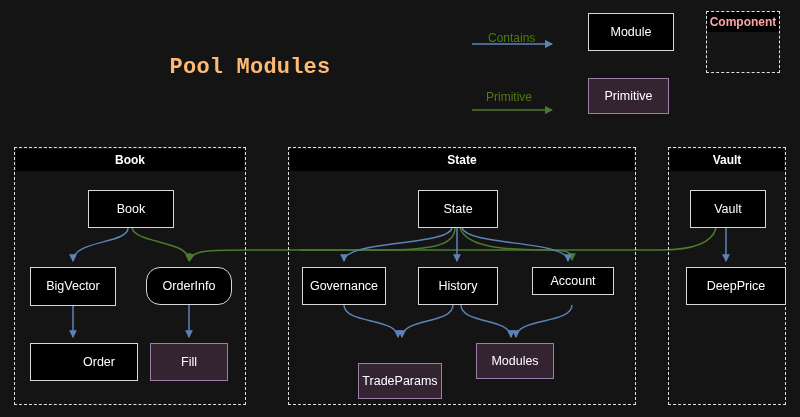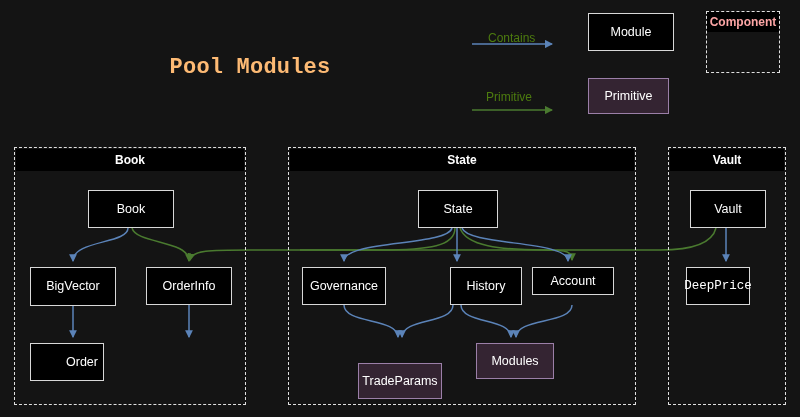--- a/index.html
+++ b/index.html
@@ -191,26 +191,27 @@
   <div class="cluster-header" style="left:16px; top:149px; width:228px; height:22px;">Book</div>
 
   <div class="cluster" style="left:288px; top:147px; width:348px; height:258px;"></div>
   <div class="cluster-header" style="left:290px; top:149px; width:344px; height:22px;">State</div>
 
   <div class="cluster" style="left:668px; top:147px; width:118px; height:258px;"></div>
   <div class="cluster-header" style="left:670px; top:149px; width:114px; height:22px;">Vault</div>
 
   <div class="node module" style="left:88px; top:190px; width:86px; height:38px;">Book</div>
   <div class="node module" style="left:30px; top:267px; width:86px; height:39px;">BigVector</div>
-  <div class="node module" style="left:146px; top:267px; width:86px; height:38px;">OrderInfo</div>
-  <div class="node module" style="left:30px; top:343px; width:74px; height:38px;padding-left:30px;">Order</div>
+  <div class="node module" style="left:146px; top:267px; width:86px; height:38px;border-radius:14px;">OrderInfo</div>
+  <div class="node module" style="left:30px; top:343px; width:108px; height:38px;padding-left:30px;">Order</div>
+  <div class="node primitive" style="left:150px; top:343px; width:78px; height:38px;">Fill</div>
 
   <div class="node module" style="left:418px; top:190px; width:80px; height:38px;">State</div>
   <div class="node module" style="left:302px; top:267px; width:84px; height:38px;">Governance</div>
-  <div class="node module" style="left:418px; top:267px; width:72px; height:38px;margin-left:32px;">History</div>
+  <div class="node module" style="left:418px; top:267px; width:80px; height:38px;">History</div>
   <div class="node module" style="left:532px; top:267px; width:82px; height:28px;">Account</div>
   <div class="node primitive" style="left:358px; top:343px; width:84px; height:36px;margin-top:20px;">TradeParams</div>
   <div class="node primitive" style="left:476px; top:343px; width:78px; height:36px;">Modules</div>
 
   <div class="node module" style="left:690px; top:190px; width:76px; height:38px;">Vault</div>
-  <div class="node module" style="left:686px; top:267px; width:64px; height:38px;font-family:Liberation Mono, monospace;">DeepPrice</div>
+  <div class="node module" style="left:686px; top:267px; width:100px; height:38px;">DeepPrice</div>
 
 </div>
 
 </body></html>

